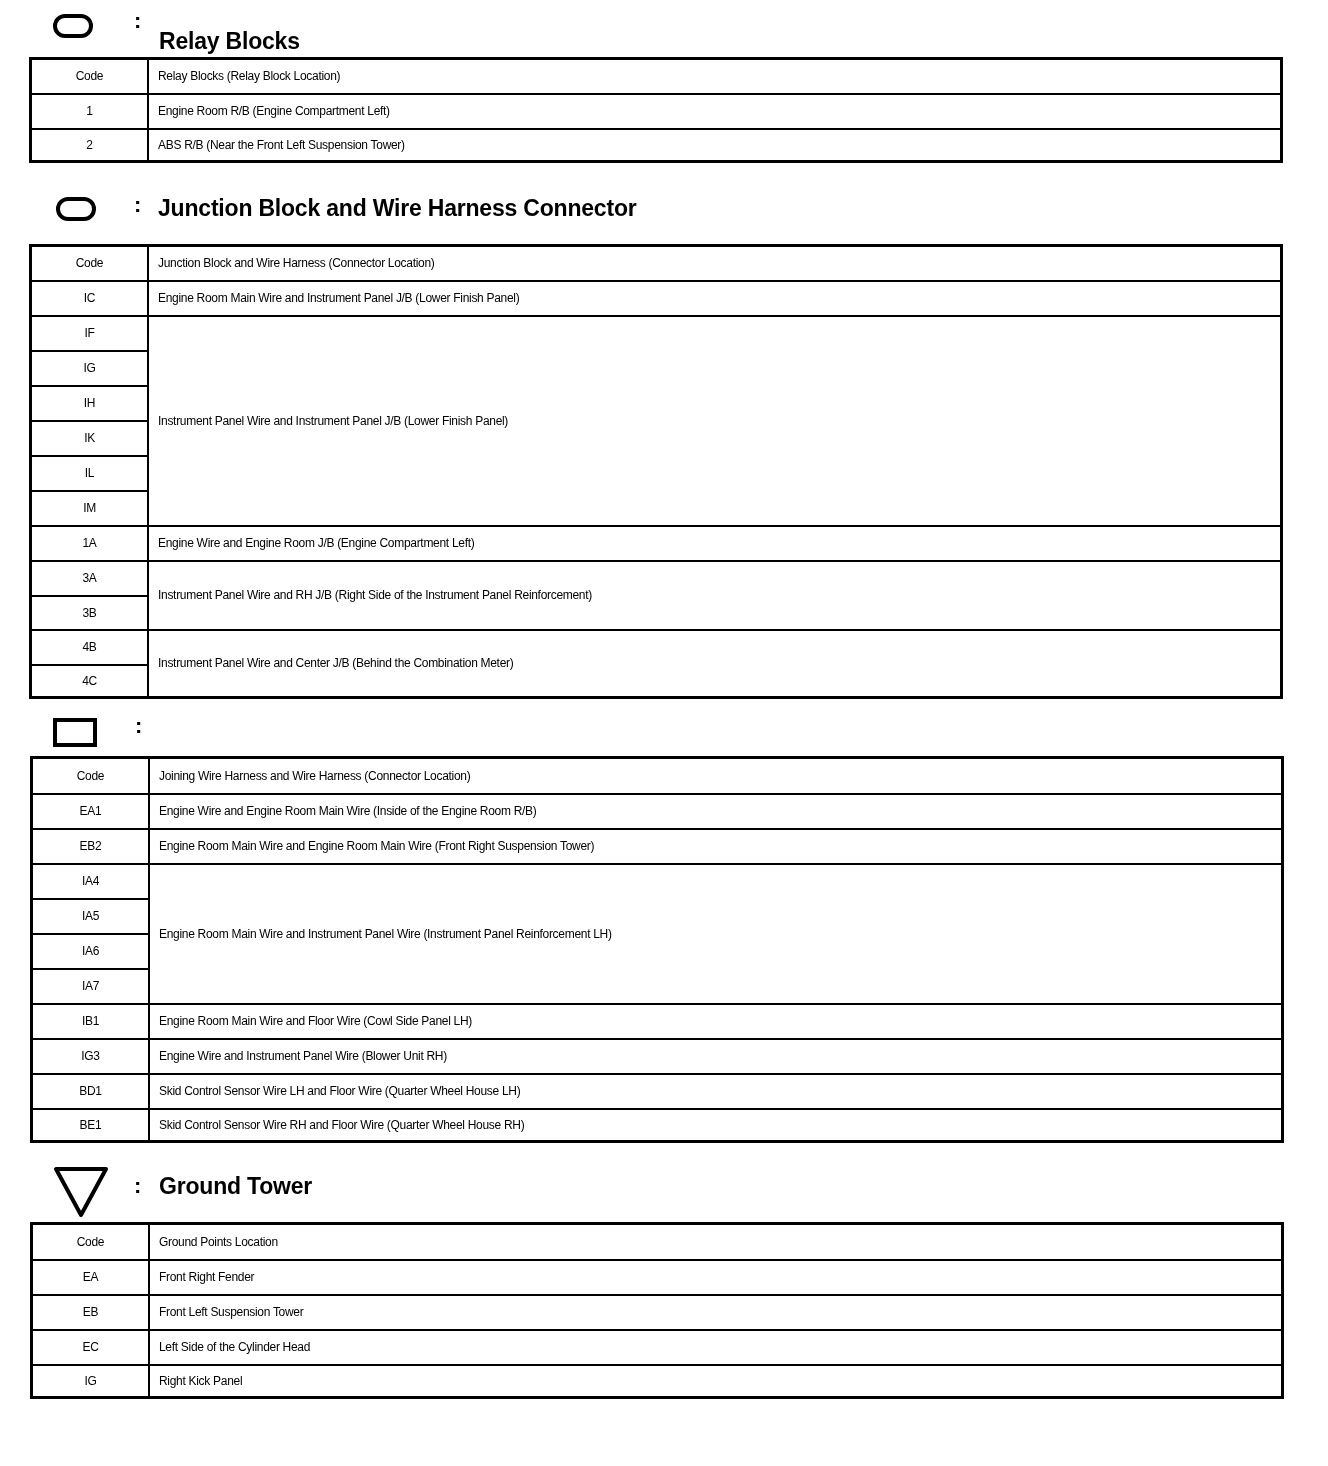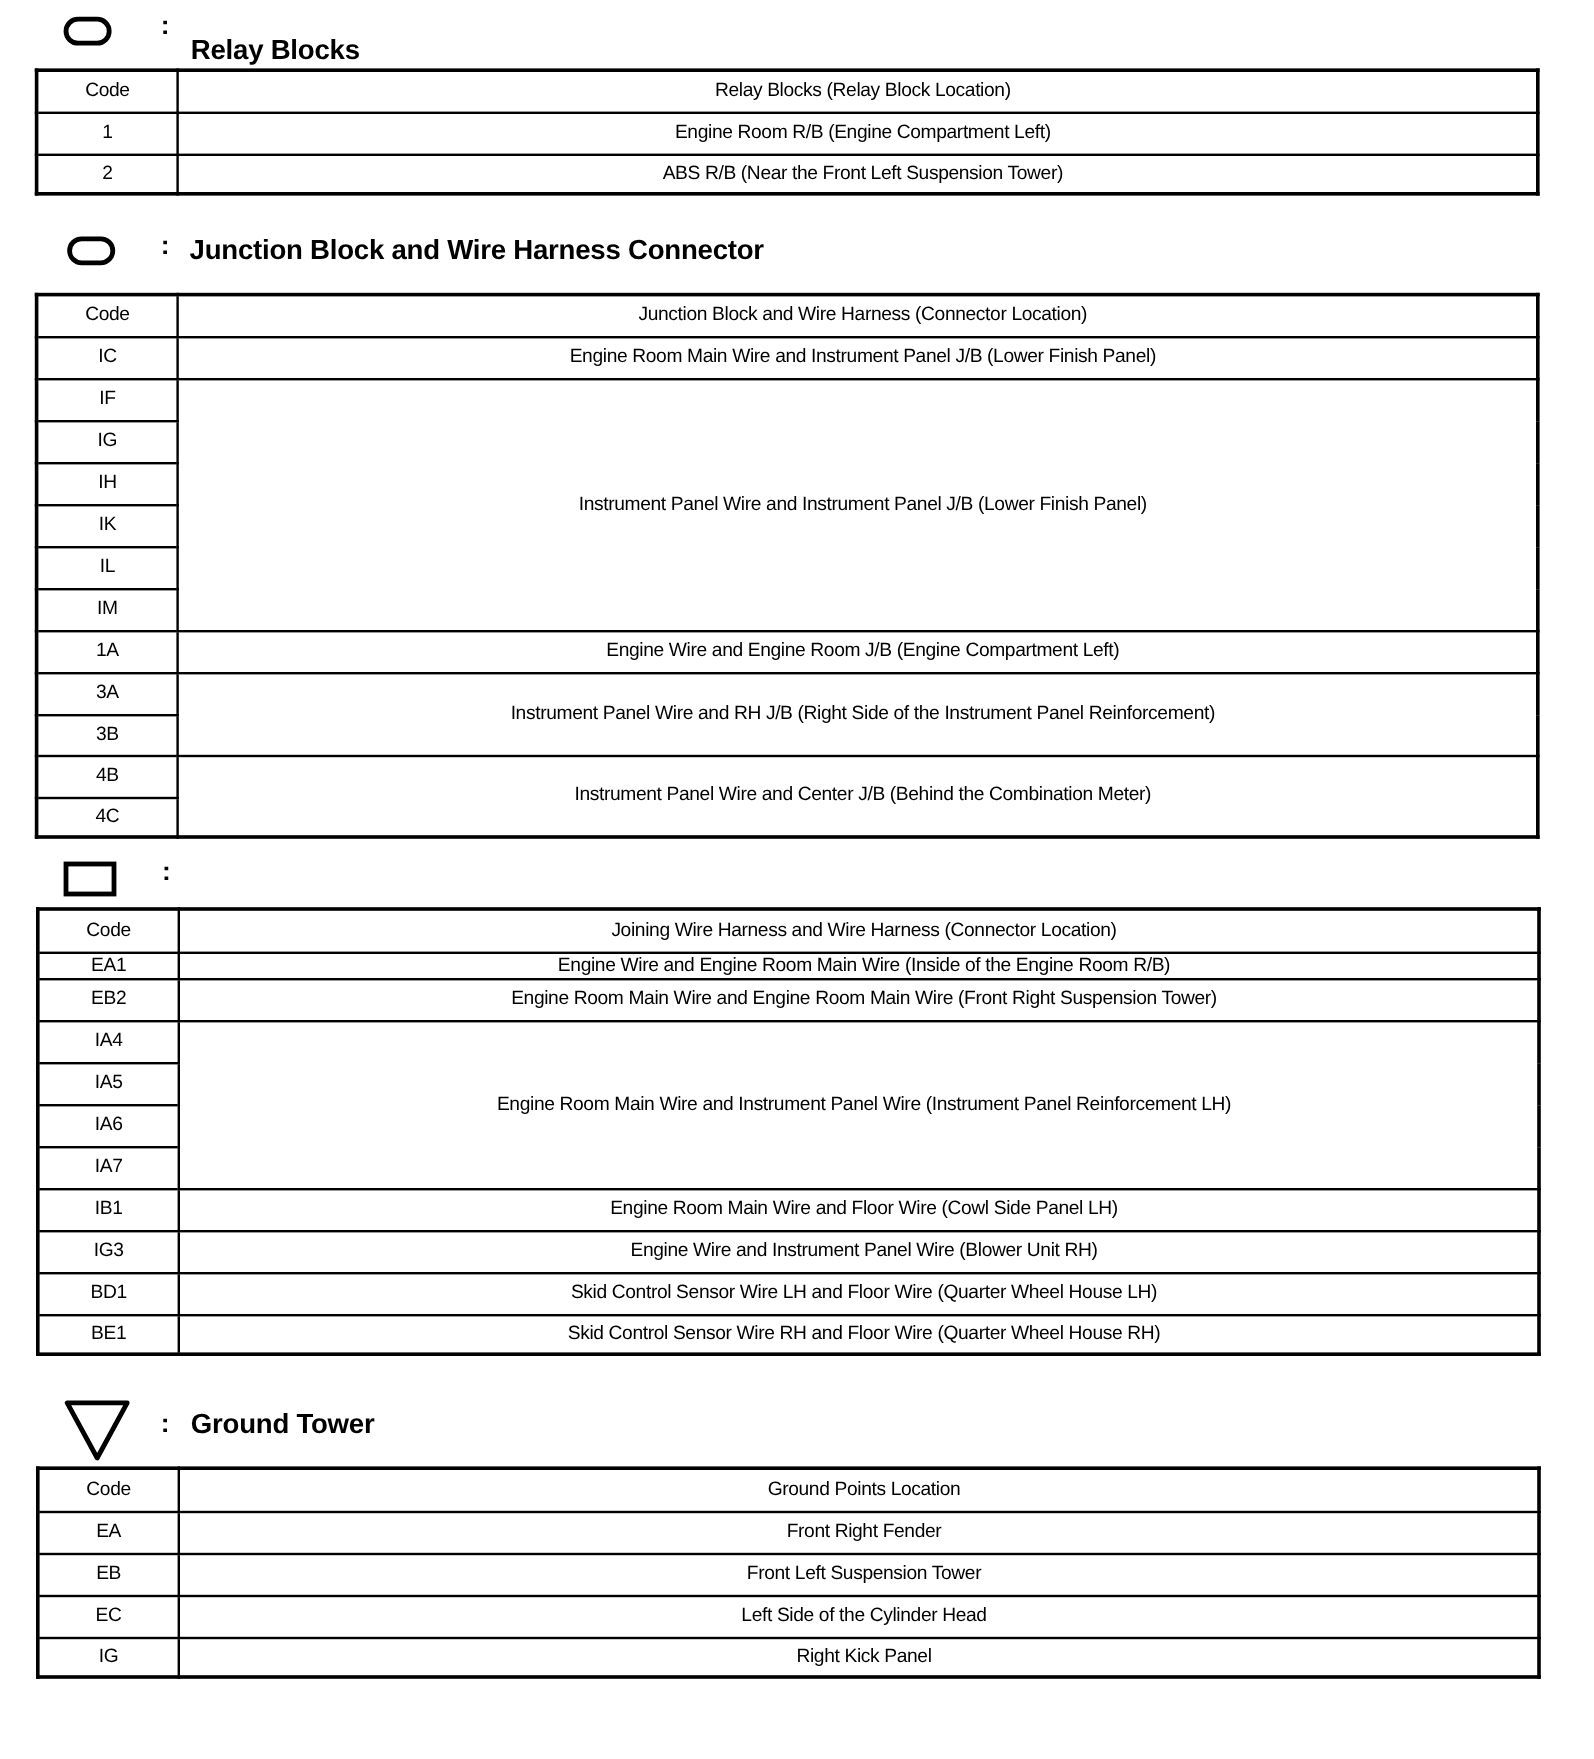--- a/index.html
+++ b/index.html
@@ -24,25 +24,25 @@
   }
   .sec-title {
     position: absolute; font-size: 23px; font-weight: bold; line-height: 26px;
     letter-spacing: -0.2px; white-space: nowrap;
   }
   table.legend {
     position: absolute; border-collapse: collapse;
     border: 3px solid #000; table-layout: fixed;
   }
   table.legend td {
-    border: 2px solid #000; padding: 0; font-size: 16px; line-height: 20px;
+    border: 2px solid #000; padding: 0; font-size: 12px; line-height: 20px;
     white-space: nowrap; letter-spacing: -0.3px;
   }
   td.code { width: 115px; text-align: center; }
-  td.desc { padding-left: 9px !important; text-align: center; margin-left: 24px; }
+  td.desc { padding-left: 9px !important; text-align: left; margin-left: 24px; }
   table.legend tr:first-child td { border-top: 0; }
 </style>
 </head>
 <body>
 
 <div class="section" style="top:0;">
   <div class="sec-head" style="top:0;">
     <div class="sec-icon icon-rounded" style="top:14px;"></div>
     <span class="sec-colon" style="left:134px; top:10px;">:</span>
     <span class="sec-title" style="left:159px; top:28px;text-align:center;">Relay Blocks</span>
@@ -126,21 +126,21 @@
   <div class="sec-head" style="top:705px;">
     <div class="sec-icon icon-rect" style="top:13px;"></div>
     <span class="sec-colon" style="left:135px; top:10px;">:</span>
   </div>
   <table class="legend" style="left:30px; top:756px; width:1254px;">
     <tbody>
         <tr style="height:36px;">
       <td class="code">Code</td>
       <td class="desc">Joining Wire Harness and Wire Harness (Connector Location)</td>
     </tr>
-    <tr style="height:22px;">
+    <tr style="height:35px;">
       <td class="code">EA1</td>
       <td class="desc">Engine Wire and Engine Room Main Wire (Inside of the Engine Room R/B)</td>
     </tr>
     <tr style="height:35px;">
       <td class="code">EB2</td>
       <td class="desc">Engine Room Main Wire and Engine Room Main Wire (Front Right Suspension Tower)</td>
     </tr>
     <tr style="height:35px;">
       <td class="code">IA4</td>
       <td class="desc" rowspan="4">Engine Room Main Wire and Instrument Panel Wire (Instrument Panel Reinforcement LH)</td>

